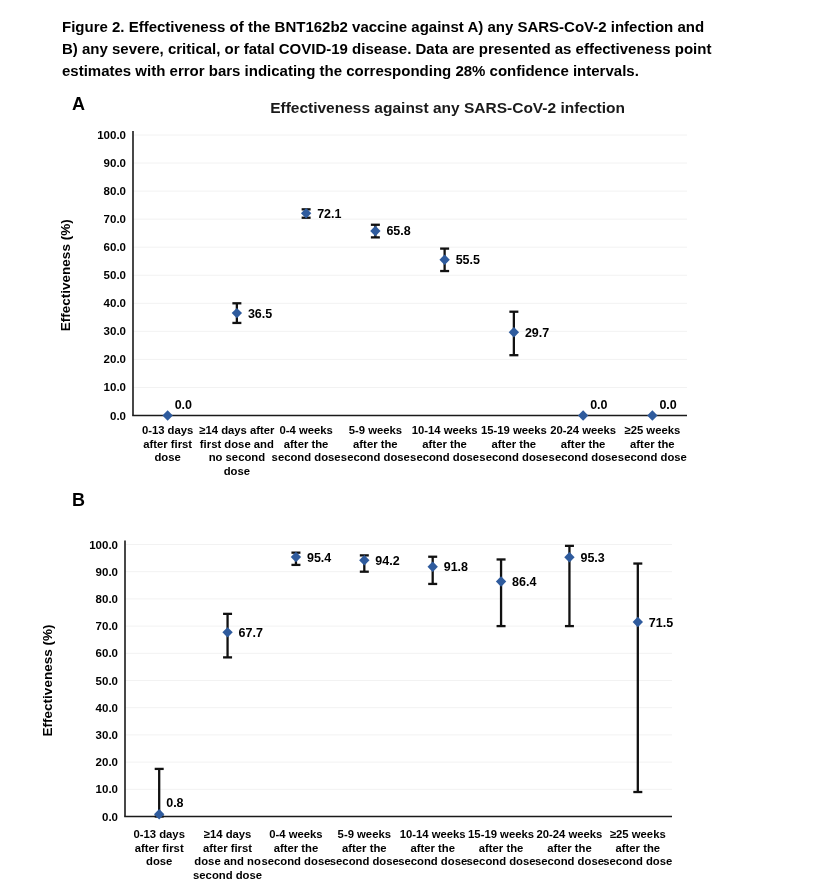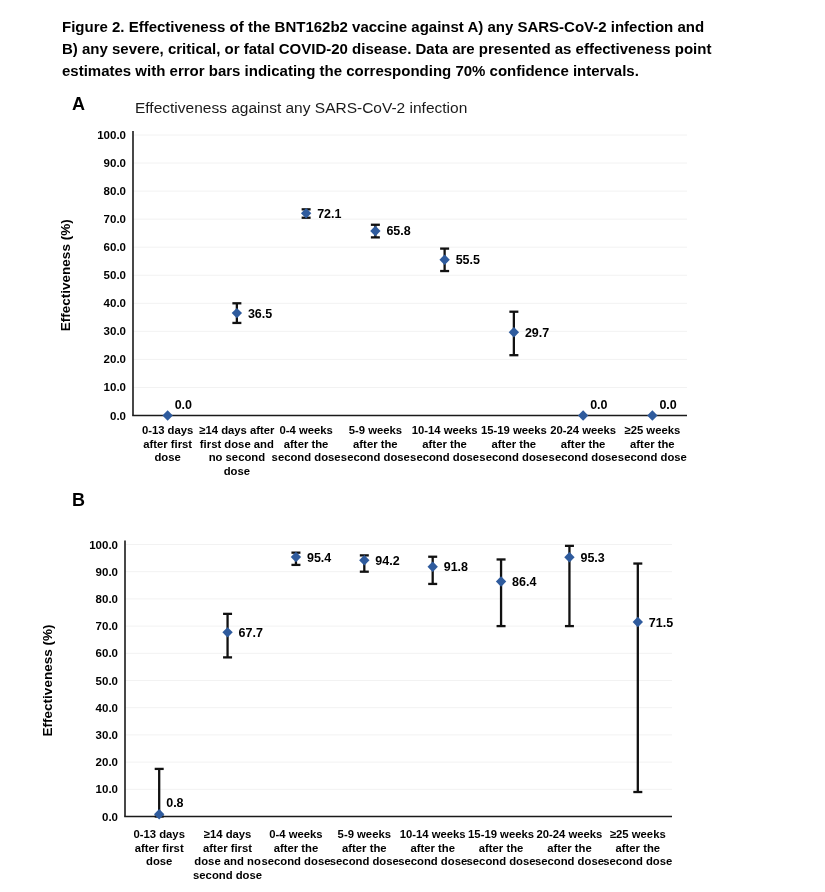--- a/index.html
+++ b/index.html
@@ -5,41 +5,41 @@
   html,body{margin:0;padding:0;background:#ffffff;}
   #figure{position:relative;width:825px;height:892px;background:#ffffff;overflow:hidden;
           font-family:"Liberation Sans",sans-serif;}
   .caption{position:absolute;left:62px;top:16px;width:710px;
            font-family:Liberation Sans, sans-serif;font-weight:bold;font-size:15px;
            line-height:22px;color:#000;}
   .cap-line{display:block;}
   .panel-label{position:absolute;font-weight:bold;font-size:18px;color:#000;}
   #labelA{left:72px;top:94px;}
   #labelB{left:72px;top:490px;}
-  .chart-title{position:absolute;text-align:left;font-weight:normal;font-size:15.5px;
+  .chart-title{position:absolute;text-align:right;font-weight:bold;font-size:15.5px;
                line-height:21px;color:#1a1a1a;}
   #titleA{left:135px;top:97px;width:490px;}
   #titleB{left:150px;top:487px;width:510px;}
   .title-line{display:block;}
   #charts{position:absolute;left:0;top:0;}
   #charts text{fill:#000;}
   #charts .tick{font-family:"Liberation Sans",sans-serif;font-size:11.5px;font-weight:bold;}
   #charts .xlab{font-family:"Liberation Sans",sans-serif;font-size:11.3px;font-weight:bold;}
   #charts .vlab{font-family:"Liberation Sans",sans-serif;font-size:12.5px;font-weight:bold;}
   #charts .ytitle{font-family:"Liberation Sans",sans-serif;font-size:13.5px;font-weight:bold;}
 </style>
 </head>
 <body>
 
 <div id="figure">
 
   <div class="caption">
     <span class="cap-line">Figure 2. Effectiveness of the BNT162b2 vaccine against A) any SARS-CoV-2 infection and</span>
-    <span class="cap-line">B) any severe, critical, or fatal COVID-20 disease. Data are presented as effectiveness point</span>
-    <span class="cap-line">estimates with error bars indicating the corresponding 70% confidence intervals.</span>
+    <span class="cap-line">B) any severe, critical, or fatal COVID-19 disease. Data are presented as effectiveness point</span>
+    <span class="cap-line">estimates with error bars indicating the corresponding 28% confidence intervals.</span>
   </div>
 
   <div id="labelA" class="panel-label">A</div>
   <div id="titleA" class="chart-title">
     <span class="title-line">Effectiveness against any SARS-CoV-2 infection</span>
   </div>
 
   <div id="labelB" class="panel-label">B</div>
   <div id="titleB" class="chart-title">
   </div>

